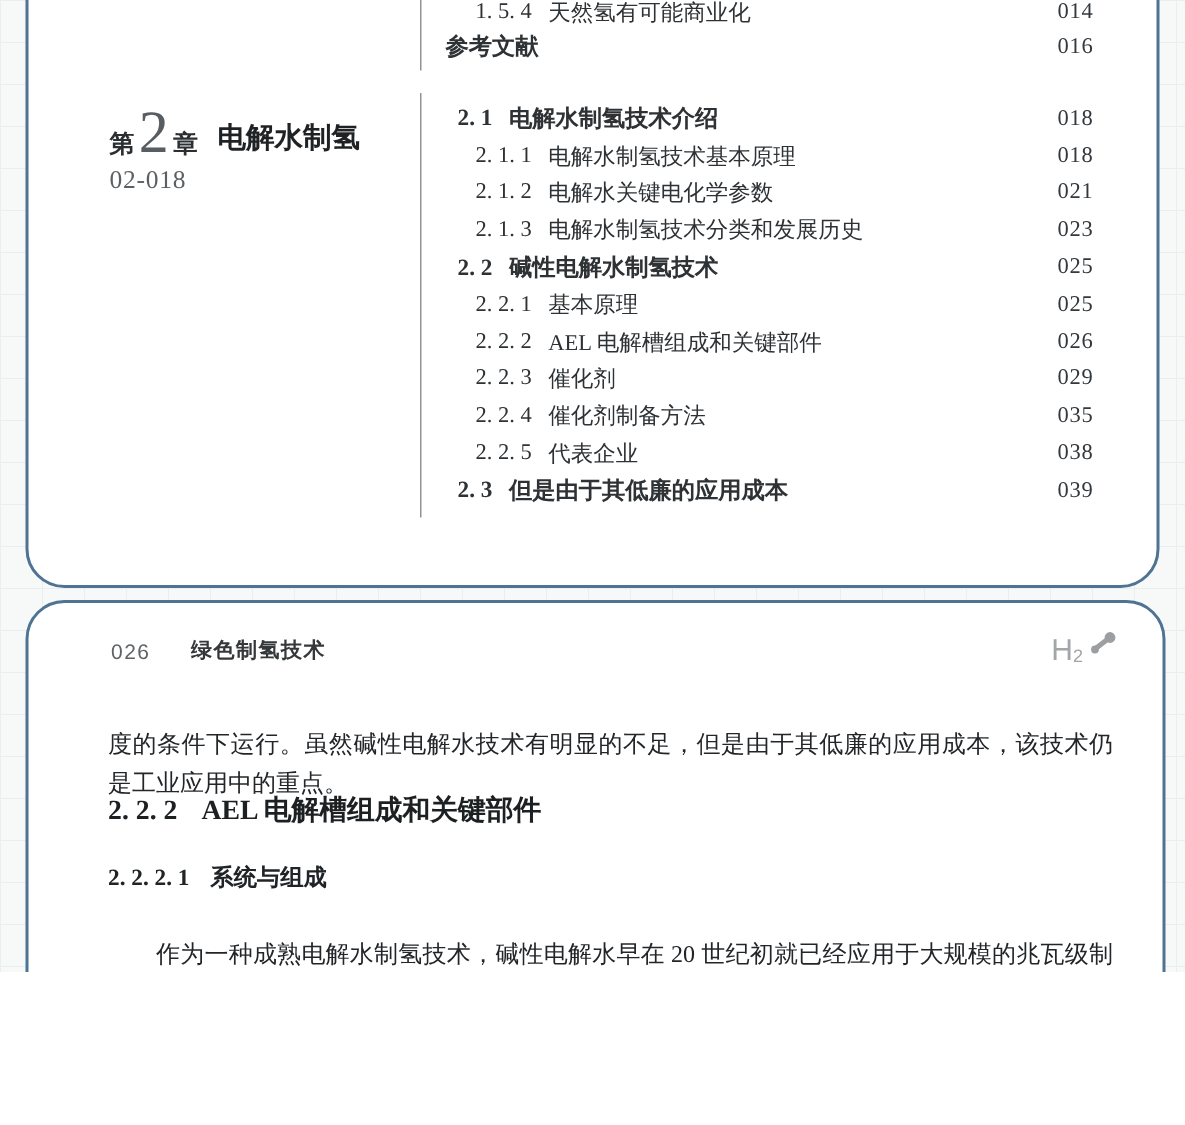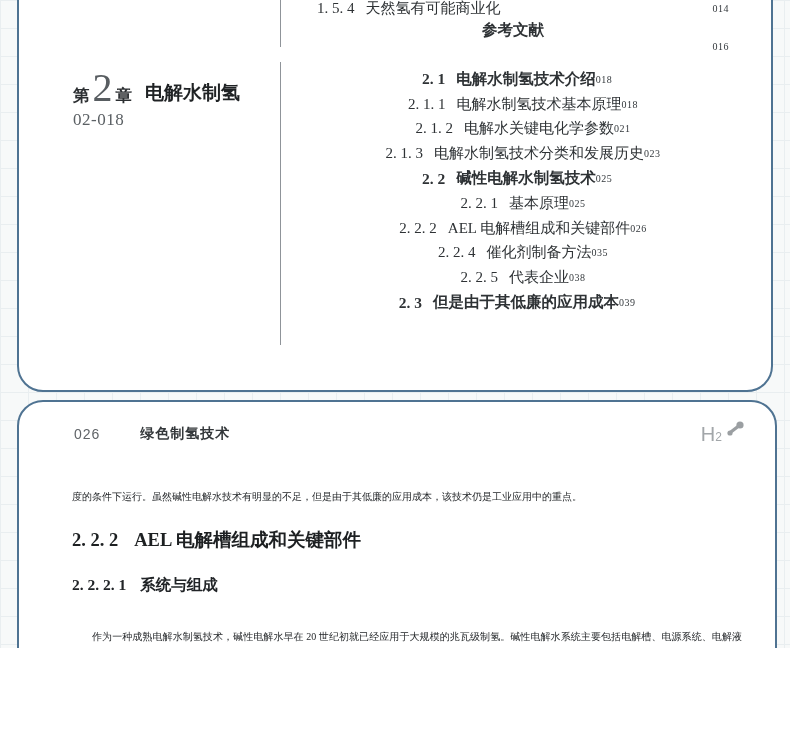--- a/index.html
+++ b/index.html
@@ -23,57 +23,57 @@
   .card-toc{left:17px;top:-42px;width:752px;height:430px;}
   .card-content{left:17px;top:400px;width:756px;height:390px;}
 
   
   .vdivider{position:absolute;width:1px;background:#8f9499;}
   .vdiv-top{left:280px;top:0;height:47px;}
   .vdiv-main{left:280px;top:62px;height:283px;}
 
   .toc-rows{position:absolute;left:280px;width:449px;display:flex;flex-direction:column;}
   .toc-prev{top:-3px;}
-  .toc-main{top:67px;align-items:center;}
+  .toc-main{top:67px;}
   .toc-row{display:flex;align-items:center;height:24.8px;color:#2e3235;}
   .toc-prev .toc-row{height:23px;}
   .toc-row .num{flex:0 0 auto;margin-right:11px;white-space:nowrap;}
   .toc-row .num:empty{margin-right:0;}
   .toc-row .ttl{flex:0 1 auto;white-space:nowrap;}
-  .toc-row .pg{margin-left:auto;font-size:10px;color:#33383c;letter-spacing:.5px;}
+  .toc-row .pg{margin-left:auto;font-size:15px;color:#33383c;letter-spacing:.5px;}
   .toc-row.lv1{padding-left:25px;font-weight:bold;font-size:15.5px;}
   .toc-row.lv2{padding-left:37px;font-size:15px;}
-  .toc-prev .toc-row.lv1{padding-left:17px;flex-direction:column;}
+  .toc-prev .toc-row.lv1{padding-left:17px;}
   .toc-row .pg{font-weight:normal;}
 
   .chapter-block{position:absolute;left:73px;top:70px;}
   .chap-line{display:flex;align-items:baseline;color:#2c2f32;}
   .chap-cn{font-weight:bold;font-size:16.5px;}
   .chap-bignum{font-size:40px;line-height:36px;color:#585d61;padding:0 3px;font-weight:normal;}
   .chap-code{font-size:17px;color:#5b6064;margin-top:3px;letter-spacing:.5px;}
   .chap-title{
     position:absolute;left:145px;top:80px;
     font-family:"Liberation Sans", sans-serif;
     font-weight:bold;font-size:19px;line-height:25px;color:#1f2224;
     white-space:nowrap;
   }
 
   
   .content-header{position:absolute;left:74px;top:424px;width:672px;display:flex;align-items:center;
     font-family:"Liberation Sans", sans-serif;}
   .hdr-pagenum{font-size:14px;color:#606468;letter-spacing:1px;}
-  .hdr-book{font-size:14px;font-weight:bold;color:#34383b;margin-left:40px;letter-spacing:1px;}
+  .hdr-book{font-size:14px;font-weight:bold;color:#34383b;margin-left:27px;letter-spacing:1px;}
   .hdr-logo{margin-left:auto;display:flex;align-items:flex-start;color:#a2a6a9;}
   .hdr-logo .lg-h{font-size:20px;line-height:20px;font-family:"Liberation Sans",sans-serif;letter-spacing:-1px;}
   .hdr-logo .lg-sub{font-size:12px;align-self:flex-end;margin-left:1px;}
   .hdr-logo svg{margin-left:2px;margin-top:-4px;}
 
   .body-par{
     position:absolute;left:72px;width:670px;
-    font-size:10px;line-height:26px;color:#232629;
+    font-size:16px;line-height:26px;color:#232629;
     text-align:justify;text-justify:inter-ideograph;margin-top:20px;
   }
   .par-top{top:464px;}
   .par-main{top:604px;text-indent:2em;}
 
   .sec-heading{position:absolute;left:72px;top:527px;display:flex;align-items:baseline;
     font-weight:bold;font-size:18.5px;color:#1d2022;white-space:nowrap;}
   .sec-heading .num{margin-right:16px;}
   .sub-heading{position:absolute;left:72px;top:575px;display:flex;align-items:baseline;
     font-weight:bold;font-size:15.5px;color:#212427;white-space:nowrap;text-align:right;}
@@ -144,20 +144,25 @@
     </div>
     <div class="toc-row lv2">
       <span class="num">2. 2. 1</span>
       <span class="ttl">基本原理</span>
       <span class="pg">025</span>
     </div>
     <div class="toc-row lv2">
       <span class="num">2. 2. 2</span>
       <span class="ttl">AEL 电解槽组成和关键部件</span>
       <span class="pg">026</span>
+    </div>
+    <div class="toc-row lv2">
+      <span class="num">2. 2. 3</span>
+      <span class="ttl">催化剂</span>
+      <span class="pg">029</span>
     </div>
     <div class="toc-row lv2">
       <span class="num">2. 2. 4</span>
       <span class="ttl">催化剂制备方法</span>
       <span class="pg">035</span>
     </div>
     <div class="toc-row lv2">
       <span class="num">2. 2. 5</span>
       <span class="ttl">代表企业</span>
       <span class="pg">038</span>

